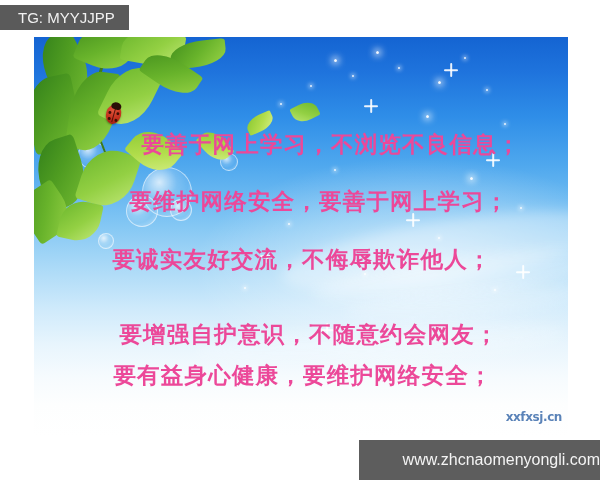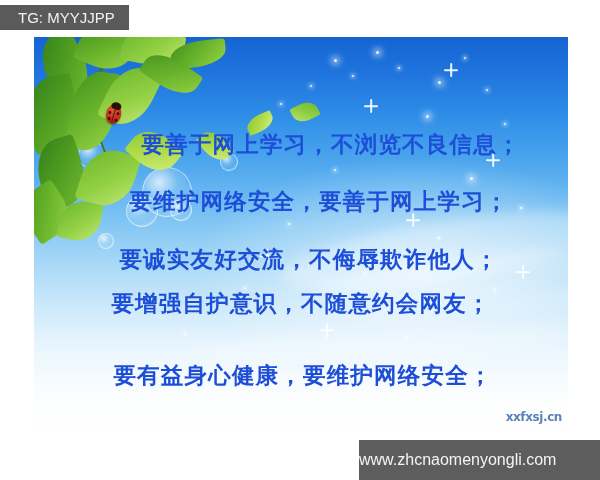--- a/index.html
+++ b/index.html
@@ -156,31 +156,31 @@
     left: 0;
     top: 0;
     width: 534px;
     height: 400px;
   }
   .slogan-line {
     position: absolute;
     left: 0;
     width: 534px;
     text-align: center;
-    color: #1d4ed8;
+    color: #ec4899;
     font-family: "DejaVu Serif", "Liberation Serif", serif;
     font-size: 22.5px;
     font-weight: 700;
     letter-spacing: 1.2px;
     white-space: nowrap;
   }
   .slogan-line.l1 { top: 92px;  padding-left: 30px; }
   .slogan-line.l2 { top: 149px; padding-left: 18px; }
-  .slogan-line.l3 { top: 207px; padding-left: 8px; }
-  .slogan-line.l4 { top: 251px; padding-left: 0; }
+  .slogan-line.l3 { top: 207px; padding-left: 1px; }
+  .slogan-line.l4 { top: 282px; padding-left: 8px; }
   .slogan-line.l5 { top: 323px; padding-left: 2px; }
 
   
   #photo-watermark {
     position: absolute;
     right: 6px;
     top: 373px;
     font-family: "DejaVu Sans", sans-serif;
     font-size: 12px;
     font-weight: 700;
@@ -209,21 +209,21 @@
     position: absolute;
     left: 359px;
     top: 440px;
     width: 241px;
     height: 40px;
     background: #5d5d5d;
     color: #f4f4f4;
     font-family: "Liberation Sans", sans-serif;
     font-size: 16px;
     line-height: 40px;
-    text-align: left;
+    text-align: right;
     white-space: nowrap;
   }
 </style>
 </head>
 <body>
 
 <div id="photo-stage">
 
   <div class="sky"></div>
 

